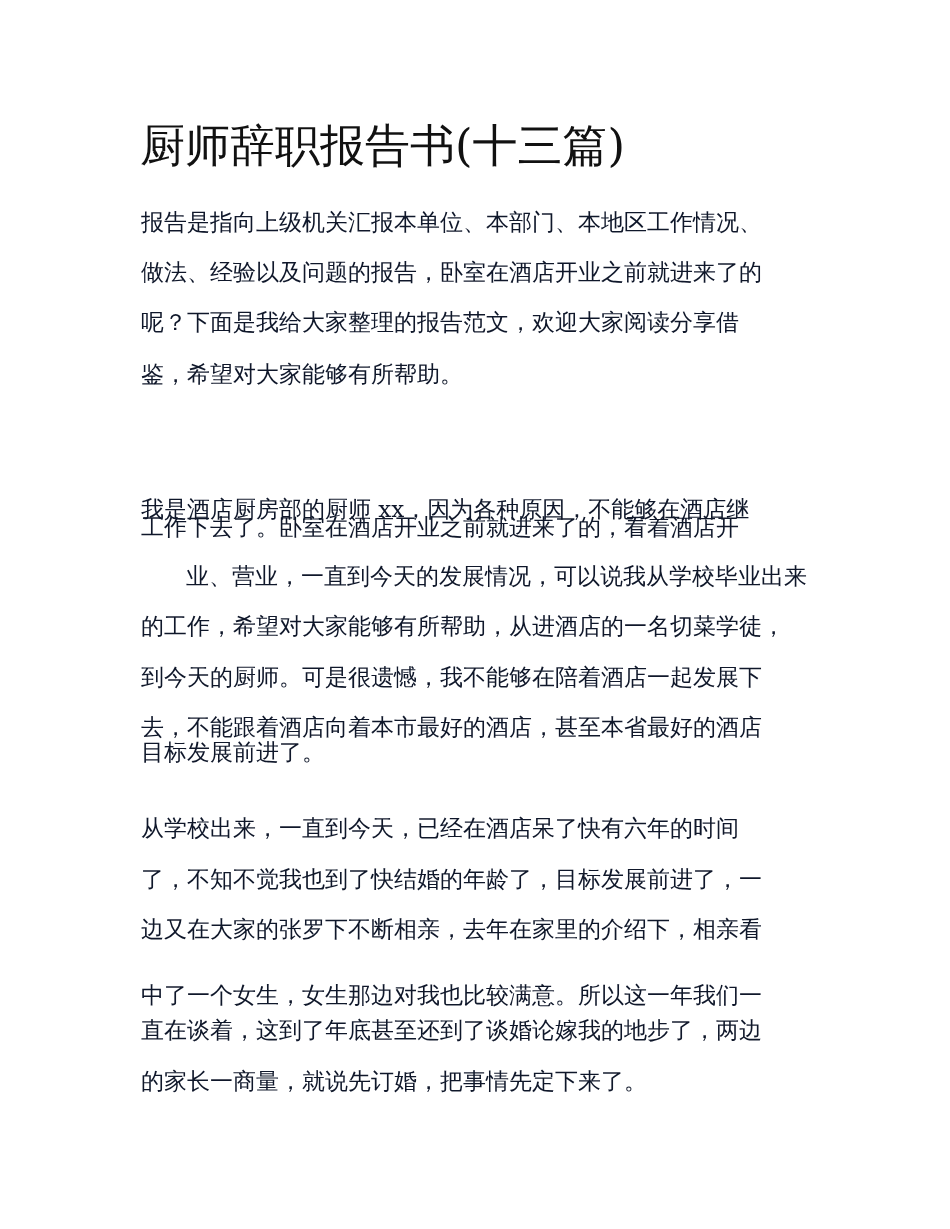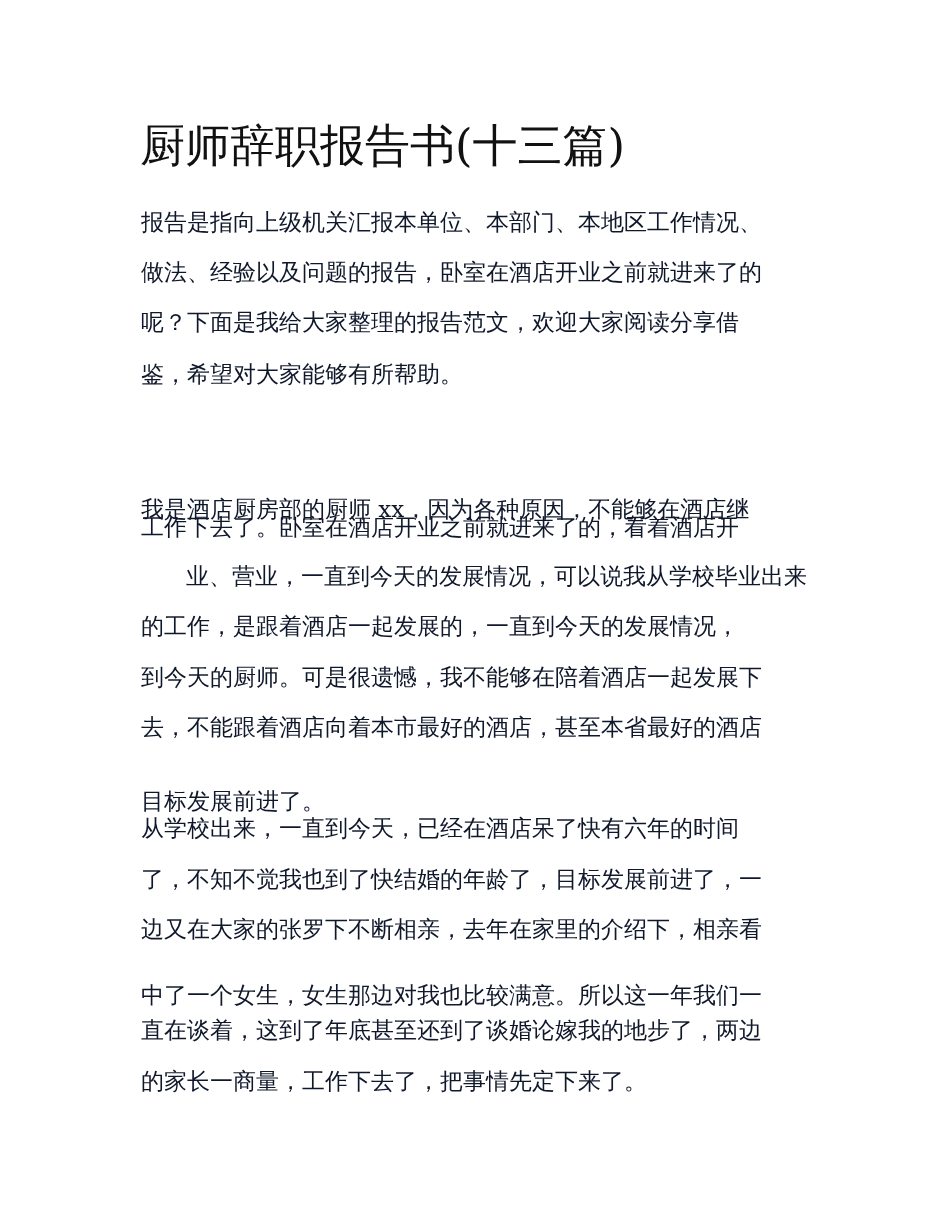--- a/index.html
+++ b/index.html
@@ -54,28 +54,28 @@
     <div class="line" style="top:257px;">做法、经验以及问题的报告，卧室在酒店开业之前就进来了的</div>
     <div class="line" style="top:307px;">呢？下面是我给大家整理的报告范文，欢迎大家阅读分享借</div>
     <div class="line" style="top:359px;">鉴，希望对大家能够有所帮助。</div>
   </div>
 
 
   <div>
     <div class="line" style="top:456px;margin-top:38px;">我是酒店厨房部的厨师 xx，因为各种原因，不能够在酒店继</div>
     <div class="line" style="top:512px;">工作下去了。卧室在酒店开业之前就进来了的，看着酒店开</div>
     <div class="line" style="top:561px;margin-left:45px;">业、营业，一直到今天的发展情况，可以说我从学校毕业出来</div>
-    <div class="line" style="top:611px;">的工作，是跟着酒店一起发展的，一直到今天的发展情况，</div>
+    <div class="line" style="top:611px;">的工作，希望对大家能够有所帮助，从进酒店的一名切菜学徒，</div>
     <div class="line" style="top:662px;">到今天的厨师。可是很遗憾，我不能够在陪着酒店一起发展下</div>
     <div class="line" style="top:712px;">去，不能跟着酒店向着本市最好的酒店，甚至本省最好的酒店</div>
-    <div class="line" style="top:786px;">目标发展前进了。</div>
+    <div class="line" style="top:737px;">目标发展前进了。</div>
   </div>
 
   <div>
     <div class="line" style="top:813px;">从学校出来，一直到今天，已经在酒店呆了快有六年的时间</div>
     <div class="line" style="top:864px;">了，不知不觉我也到了快结婚的年龄了，目标发展前进了，一</div>
     <div class="line" style="top:914px;">边又在大家的张罗下不断相亲，去年在家里的介绍下，相亲看</div>
     <div class="line" style="top:980px;">中了一个女生，女生那边对我也比较满意。所以这一年我们一</div>
     <div class="line" style="top:1015px;">直在谈着，这到了年底甚至还到了谈婚论嫁我的地步了，两边</div>
-    <div class="line" style="top:1066px;">的家长一商量，工作下去了，把事情先定下来了。</div>
+    <div class="line" style="top:1066px;">的家长一商量，就说先订婚，把事情先定下来了。</div>
   </div>
 
 </div>
 
 </body></html>

